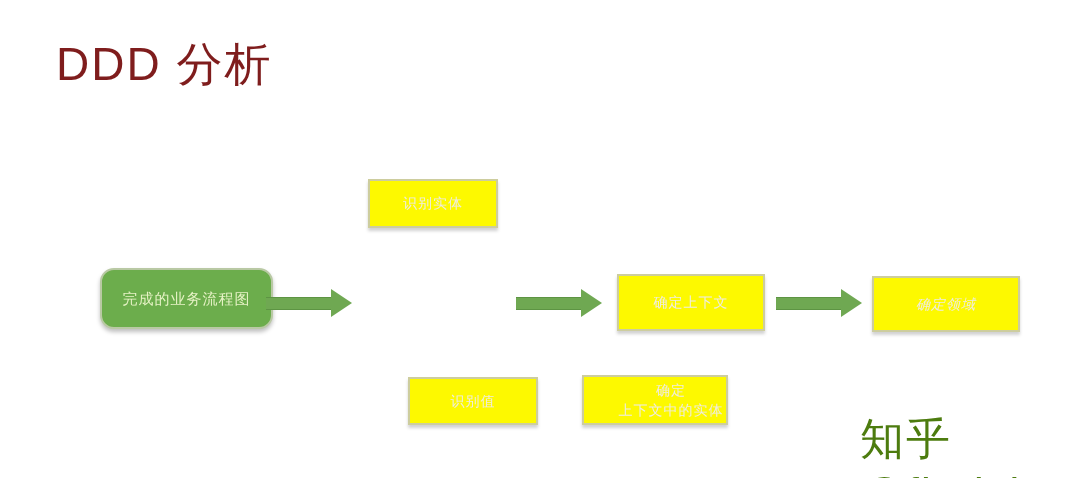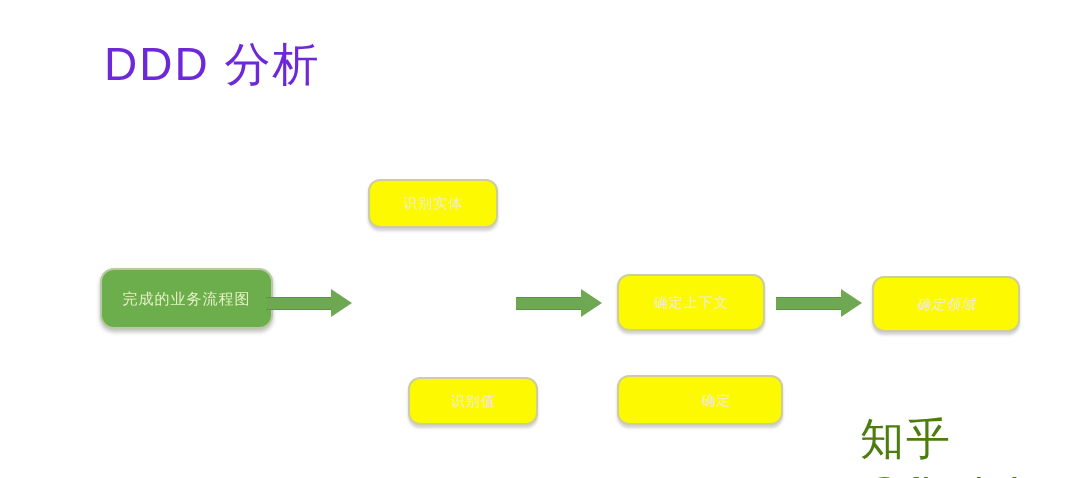--- a/index.html
+++ b/index.html
@@ -8,38 +8,37 @@
     position:relative;
     width:1080px;height:478px;
     background:#ffffff;
     overflow:hidden;
   }
   .page-title{
     position:absolute;
     left:56px;top:34px;
     font-size:46px;
     letter-spacing:2px;
-    color:#6d28d9;
+    color:#7f1d1d;
     font-weight:400;
-    margin-left:48px;
   }
   .node{
     position:absolute;
     display:flex;
     flex-direction:column;
     align-items:center;
     justify-content:center;
     text-align:center;
     box-sizing:border-box;
     letter-spacing:1px;
   }
   .node.yellow{
     background:#fdf900;
     border:2px solid #cdcd9e;
-    border-radius:12px;
+    border-radius:0;
     color:#efece0;
     font-size:14px;
     box-shadow:0 3px 3px rgba(0,0,0,0.18);
   }
   .node.green{
     background:#6cad4c;
     border:2px solid #b9c9a4;
     border-radius:14px;
     color:#e6f2c5;
     font-size:15px;
@@ -91,22 +90,23 @@
 
 
   <div class="node yellow" style="left:368px;top:377px;width:130px;height:48px;margin-left:40px;">
     <span class="line">识别值</span>
   </div>
 
   <div class="node yellow" style="left:617px;top:274px;width:148px;height:57px;text-align:right;">
     <span class="line">确定上下文</span>
   </div>
 
-  <div class="node yellow" style="left:617px;top:375px;width:166px;height:50px;padding-left:32px;">
+  <div class="node yellow" style="left:582px;top:375px;width:146px;height:50px;padding-left:32px;">
     <span class="line">确定</span>
+    <span class="line">上下文中的实体</span>
   </div>
 
   <div class="node yellow" style="left:872px;top:276px;width:148px;height:56px;font-style:italic;">
     <span class="line">确定领域</span>
   </div>
 
   <div class="arrow" style="left:266px;top:289px;width:86px;">
     <div class="arrow-shaft"></div>
     <div class="arrow-head"></div>
   </div>

